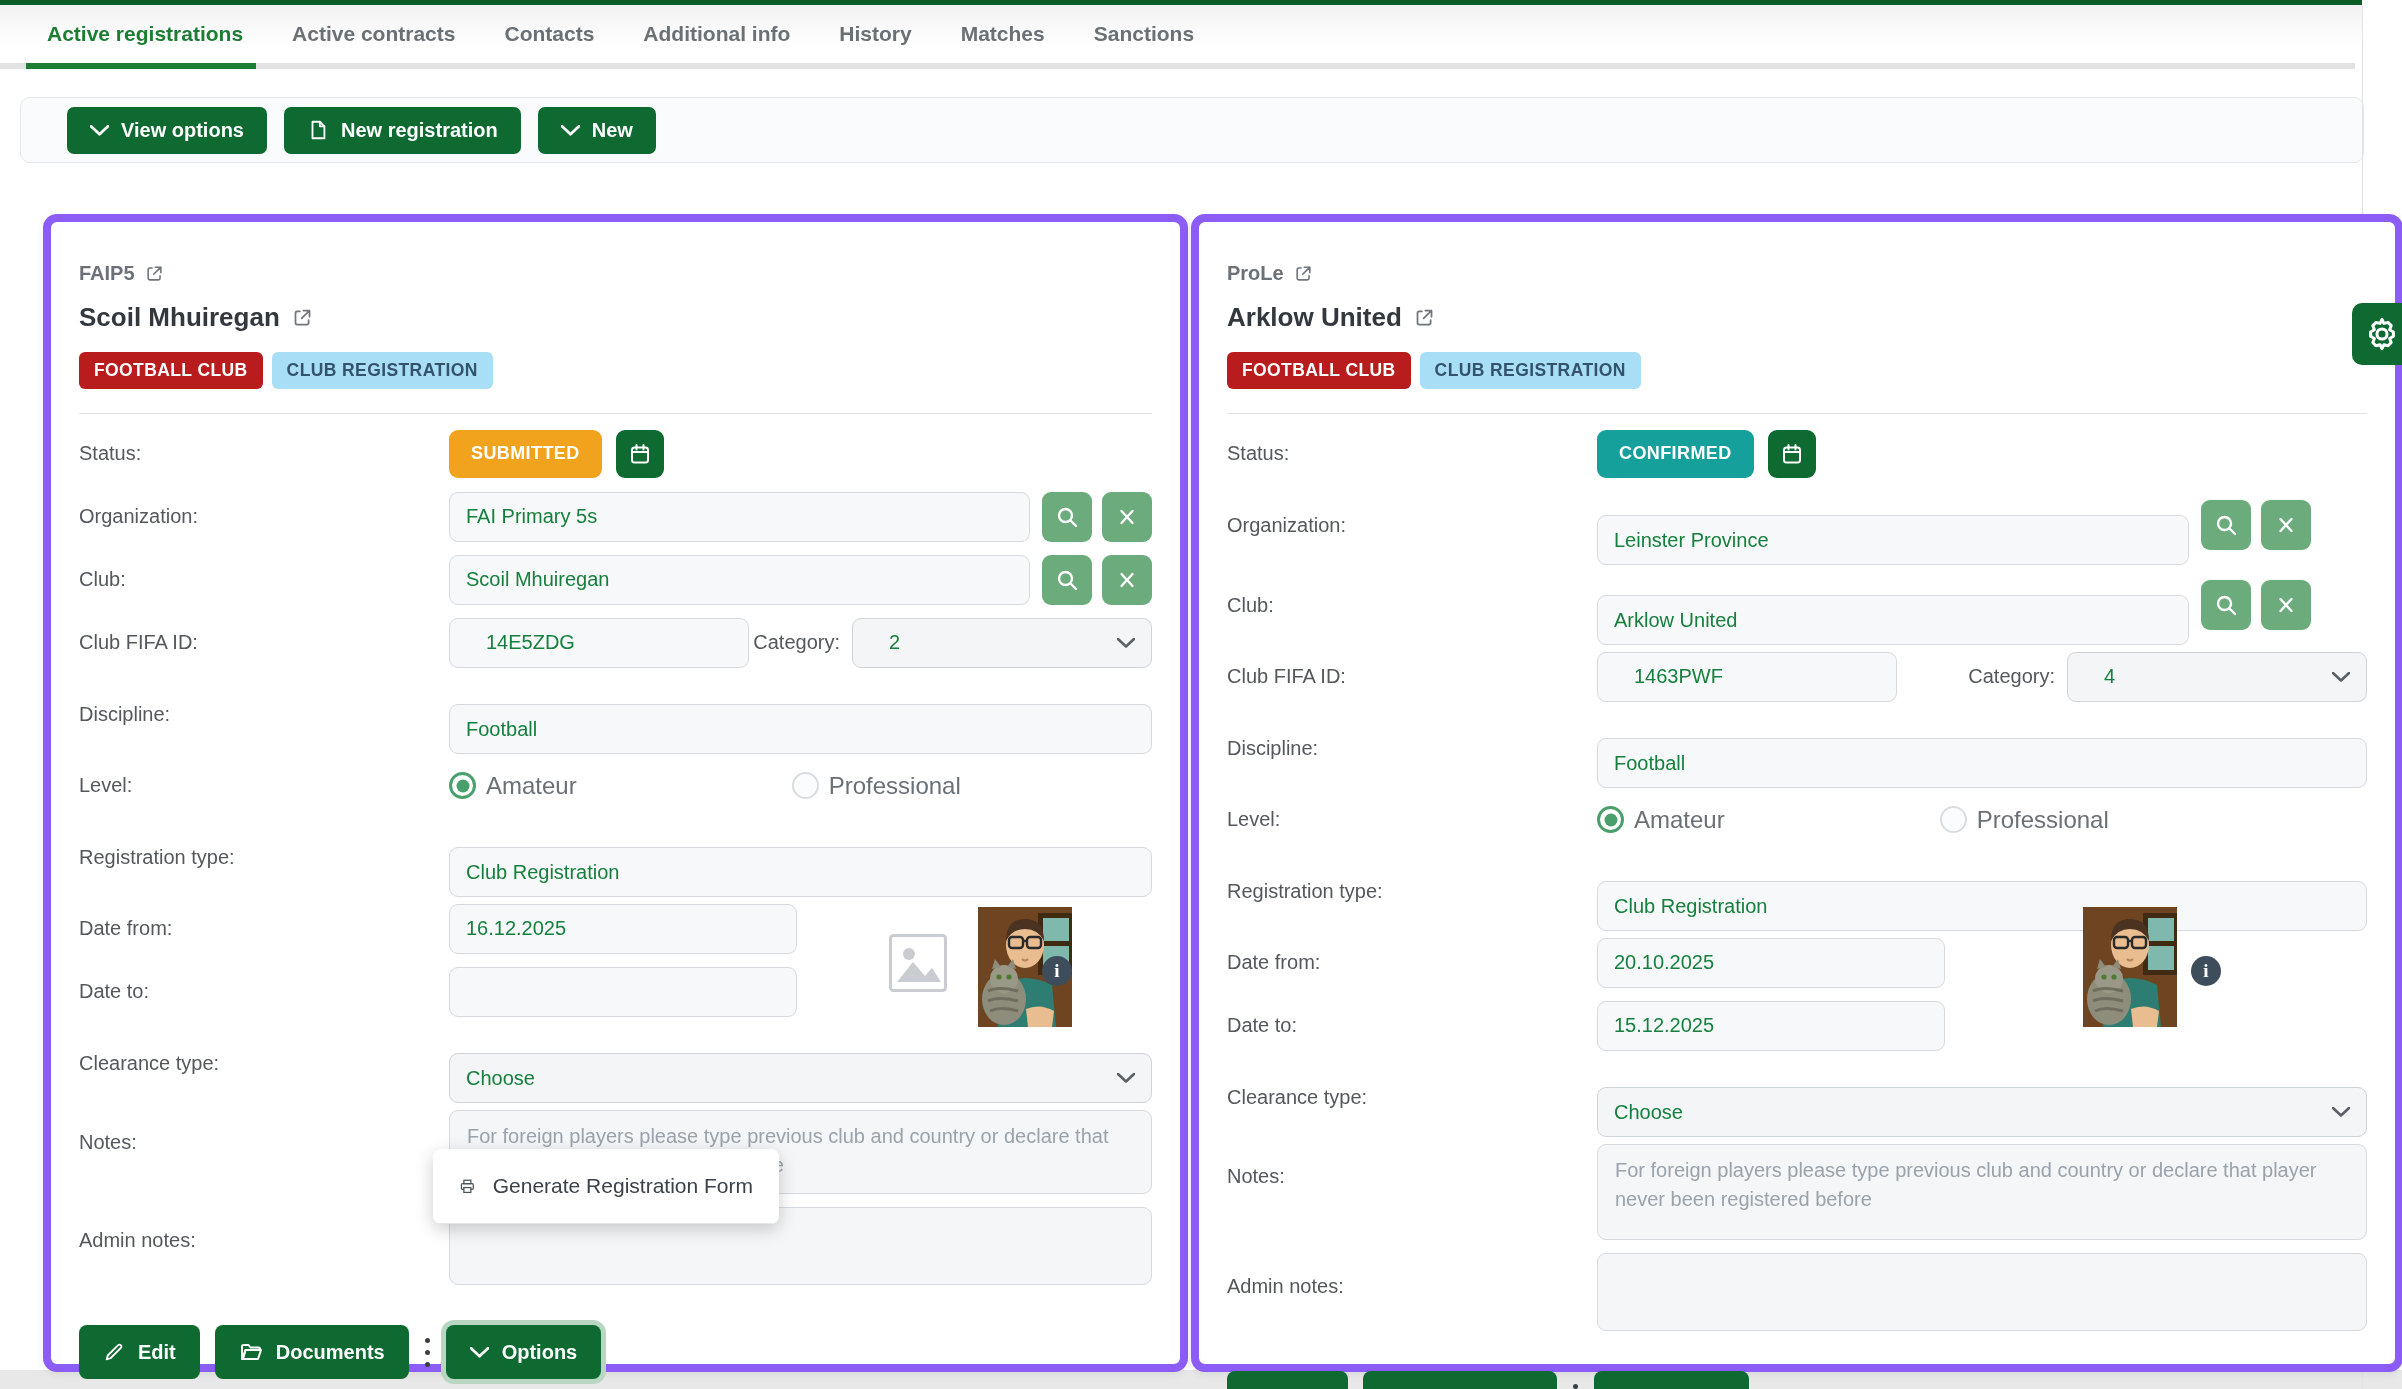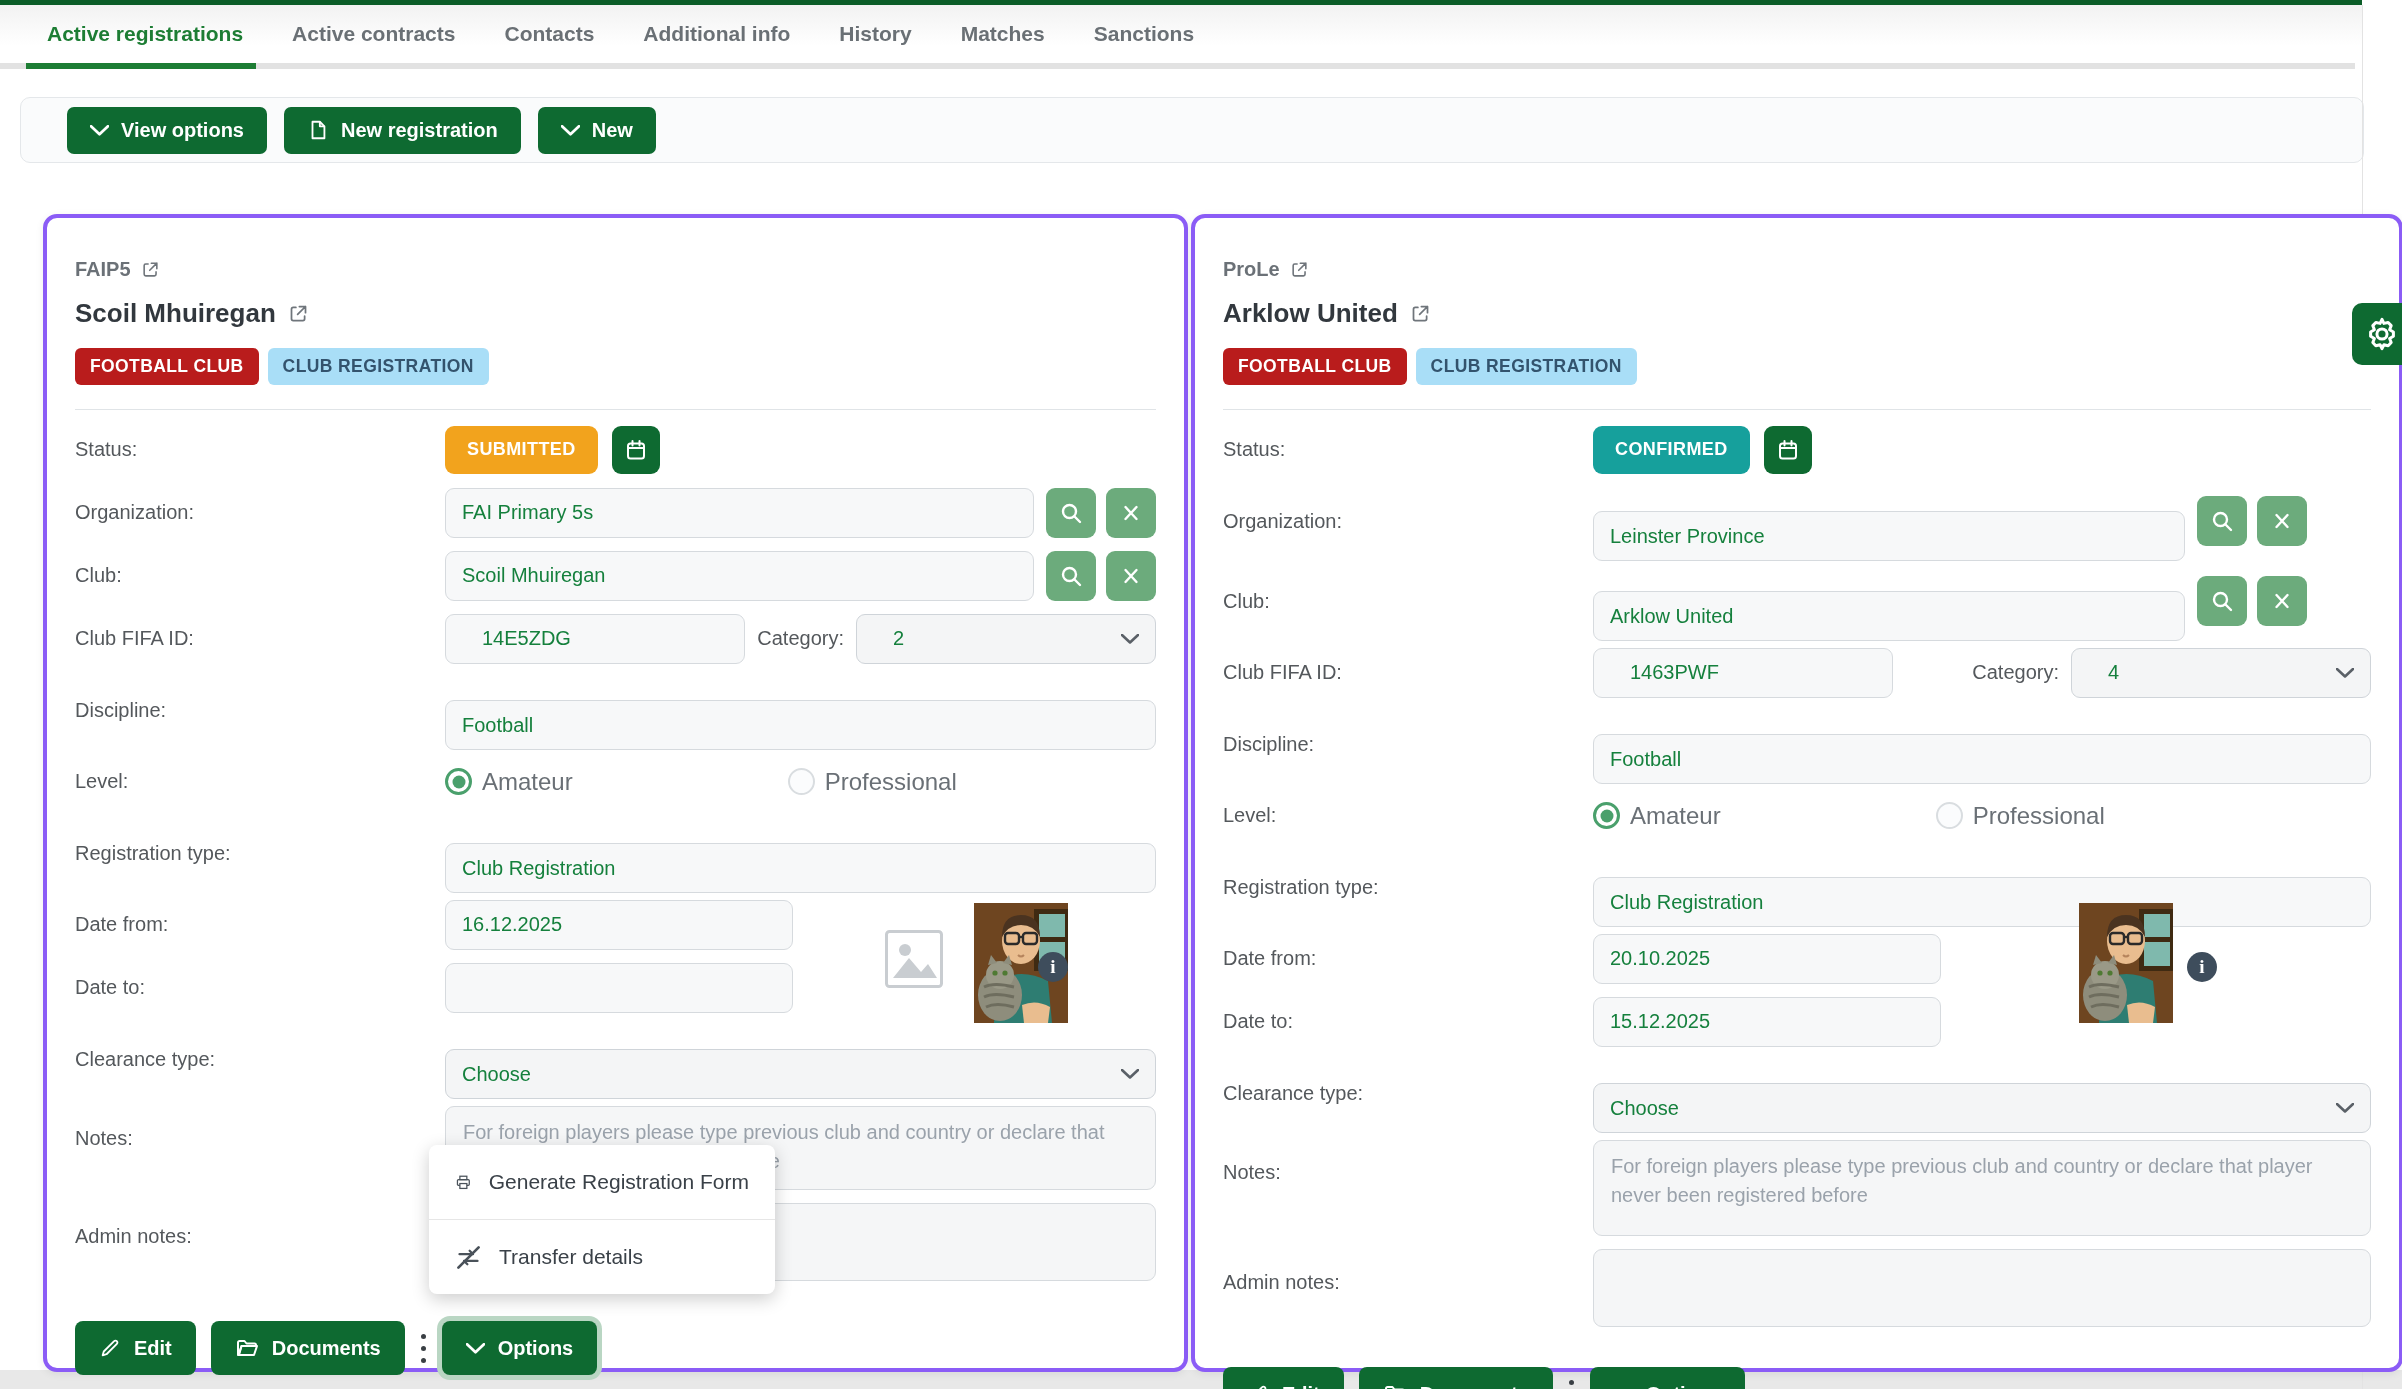--- a/index.html
+++ b/index.html
@@ -42,21 +42,21 @@
   .right-divider { position:absolute; left:2362px; top:5px; height:1384px; width:1px; background:#e3e3e3; }
   .gear-btn {
     position:absolute; left:2352px; top:303px; width:60px; height:62px;
     background:#0e6a31; border:none; border-radius:10px; color:#fff;
     font-size:38px; line-height:60px; text-align:left; padding-left:11px; cursor:pointer; z-index:5;
   }
 
   
   .card {
     position:absolute; top:214px; height:1158px; background:#fff;
-    border:4px solid #8b5cf6; border-radius:14px;
+    border:8px solid #8b5cf6; border-radius:14px;
     box-shadow: 0 2px 8px rgba(0,0,0,0.07);
     padding:0 28px; z-index:1;
   }
   .card.left  { left:43px;  width:1145px; }
   .card.right { left:1191px; width:1212px; }
 
   .card-code { margin-top:40px; display:flex; align-items:center; gap:10px;
                font-size:20px; font-weight:600; color:#6b7177; }
   .card-name { margin-top:17px; display:flex; align-items:center; gap:12px;
                font-size:26px; font-weight:700; color:#32383e; }
@@ -437,26 +437,20 @@
   </div>
 
   <div class="menu">
     <div class="menu-item">
       <svg width="27" height="27" style="color:#4a525a">
           <use href="#sym-printer"></use>
         </svg>
       <span>Generate Registration Form</span>
     </div>
     <div class="menu-sep"></div>
-    <div class="menu-item">
-      <svg width="27" height="27" style="color:#4a525a">
-          <use href="#sym-transfer-slash"></use>
-        </svg>
-      <span>Transfer details</span>
-    </div>
   </div>
 </div>
 
 <div class="card right">
   <div class="card-code">
     <span>ProLe</span>
     <svg class="ext-ic" width="19" height="19">
         <use href="#sym-ext"></use>
       </svg>
   </div>

